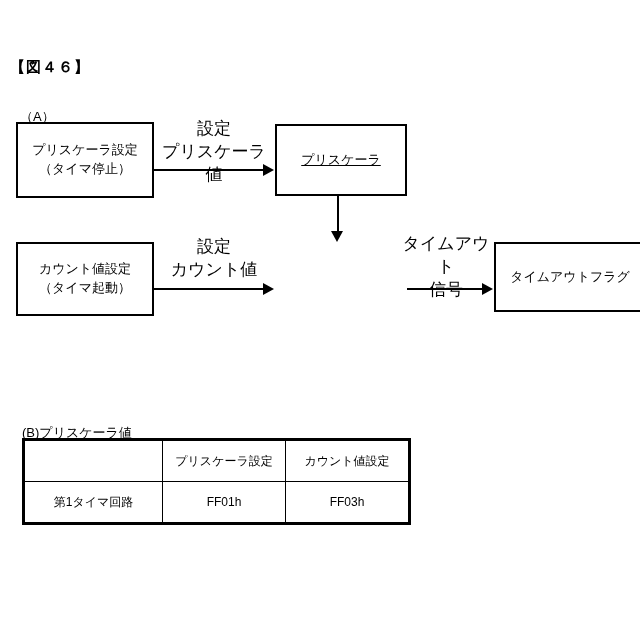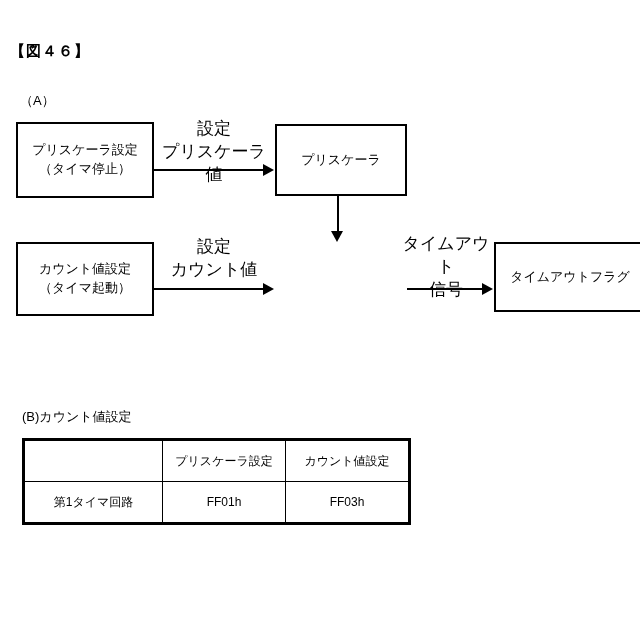--- a/index.html
+++ b/index.html
@@ -2,37 +2,37 @@
 <html><head>
 <meta charset="utf-8">
 <style>
   html,body{margin:0;padding:0;}
   body{
     width:640px;height:640px;background:#ffffff;
     font-family:"Liberation Sans","DejaVu Sans",sans-serif;
     color:#000;position:relative;overflow:hidden;
   }
   .canvas{position:absolute;left:0;top:0;width:640px;height:640px;}
-  .abs{position:absolute;}
+  .abs{position:absolute;margin-top:16px;}
 
   .fig-title{left:10px;top:42px;font-size:15px;font-weight:bold;letter-spacing:1px;}
   .part-label{font-size:13px;}
   .label-a{left:20px;top:92px;}
   .label-b{left:22px;top:408px;}
 
   
   .box{
     position:absolute;border:2px solid #000;background:#fff;
     display:flex;align-items:center;justify-content:center;
     text-align:center;font-size:13px;line-height:1.45;box-sizing:border-box;
   }
   .box-inner{white-space:pre-line;}
 
   #box-prescaler-setting{left:16px;top:122px;width:138px;height:76px;}
-  #box-prescaler{left:275px;top:124px;width:132px;height:72px;}
+  #box-prescaler{left:275px;top:124px;width:132px;height:72px;text-decoration:underline;}
   #box-count-setting{left:16px;top:242px;width:138px;height:74px;}
   #box-timer-counter{left:275px;top:242px;width:132px;height:72px;}
   #box-timeout-flag{left:494px;top:242px;width:152px;height:70px;}
 
   
   .hline{position:absolute;height:0;border-top:2px solid #000;}
   .vline{position:absolute;width:0;border-left:2px solid #000;}
   .arrowhead-r{
     position:absolute;width:0;height:0;
     border-top:6px solid transparent;border-bottom:6px solid transparent;
@@ -113,21 +113,21 @@
   <div class="hline" id="arrow4-line"></div>
   <div class="arrowhead-r" id="arrow4-head"></div>
 
   <div class="edge-label" id="label-set-prescaler">設定
 プリスケーラ値</div>
   <div class="edge-label" id="label-set-count">設定
 カウント値</div>
   <div class="edge-label" id="label-timeout-signal">タイムアウト
 信号</div>
 
-  <div class="abs part-label label-b">(B)カウント値設定</div>
+  <div class="abs part-label label-b">(B)プリスケーラ値</div>
 
   <table class="tbl">
     <tbody>
       <tr>
         <td class="c0"></td>
         <td class="c1">プリスケーラ設定</td>
         <td class="c2">カウント値設定</td>
       </tr>
       <tr>
         <td class="c0">第1タイマ回路</td>

